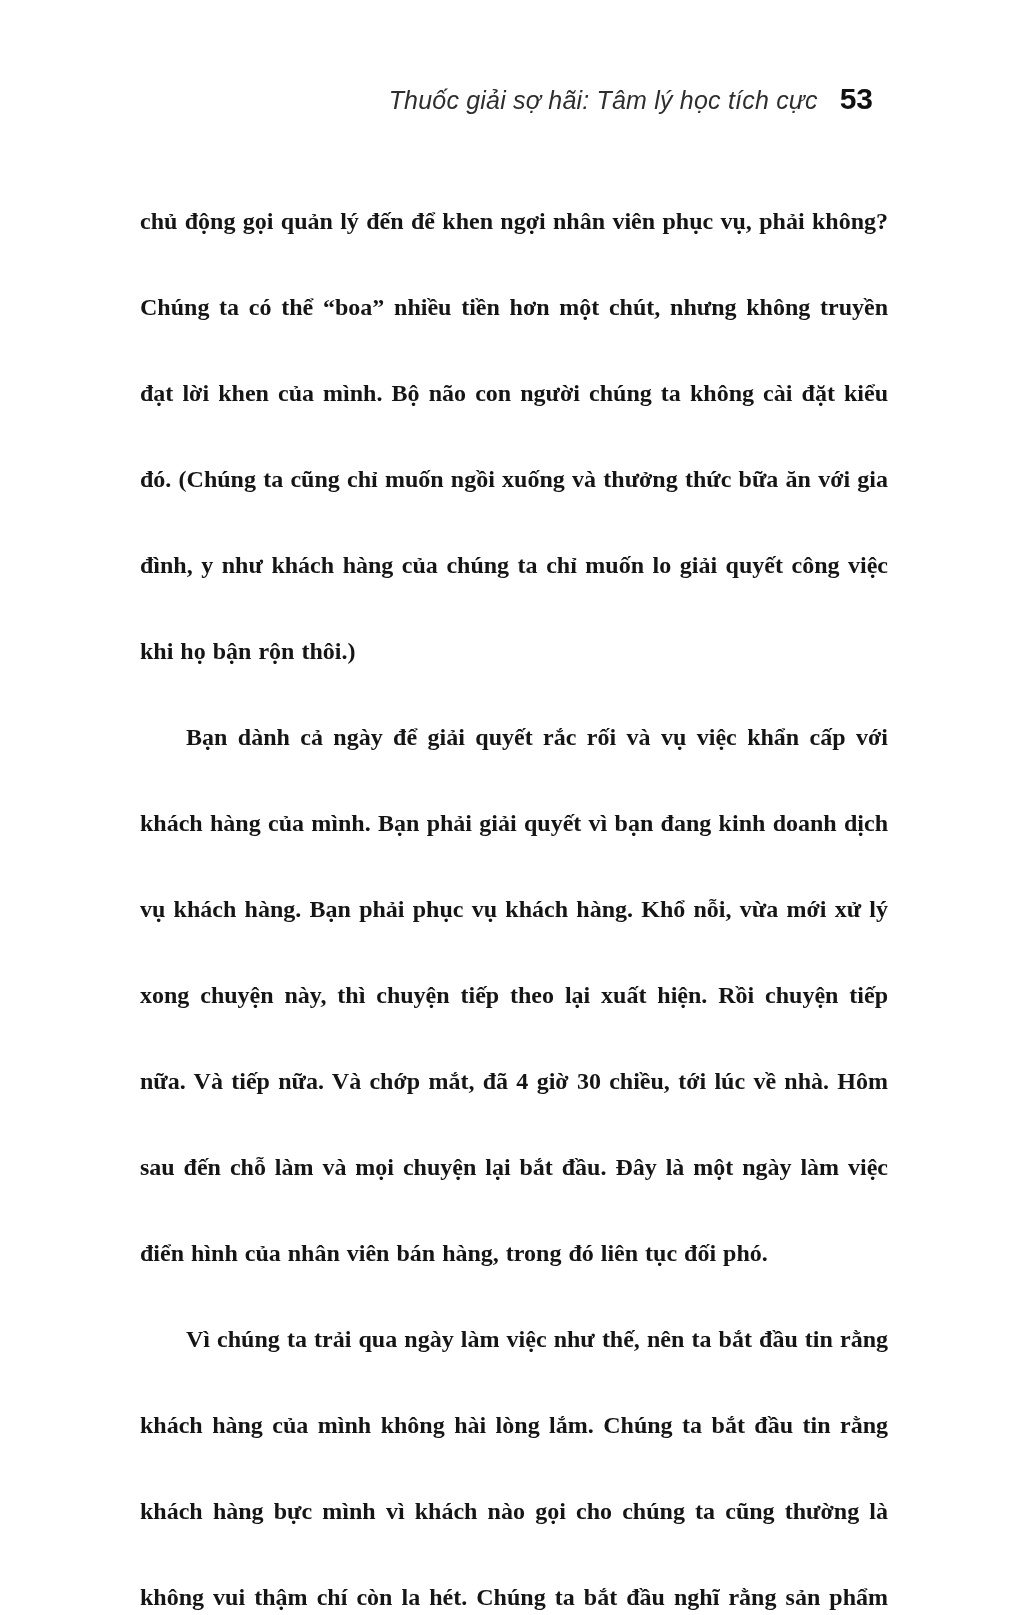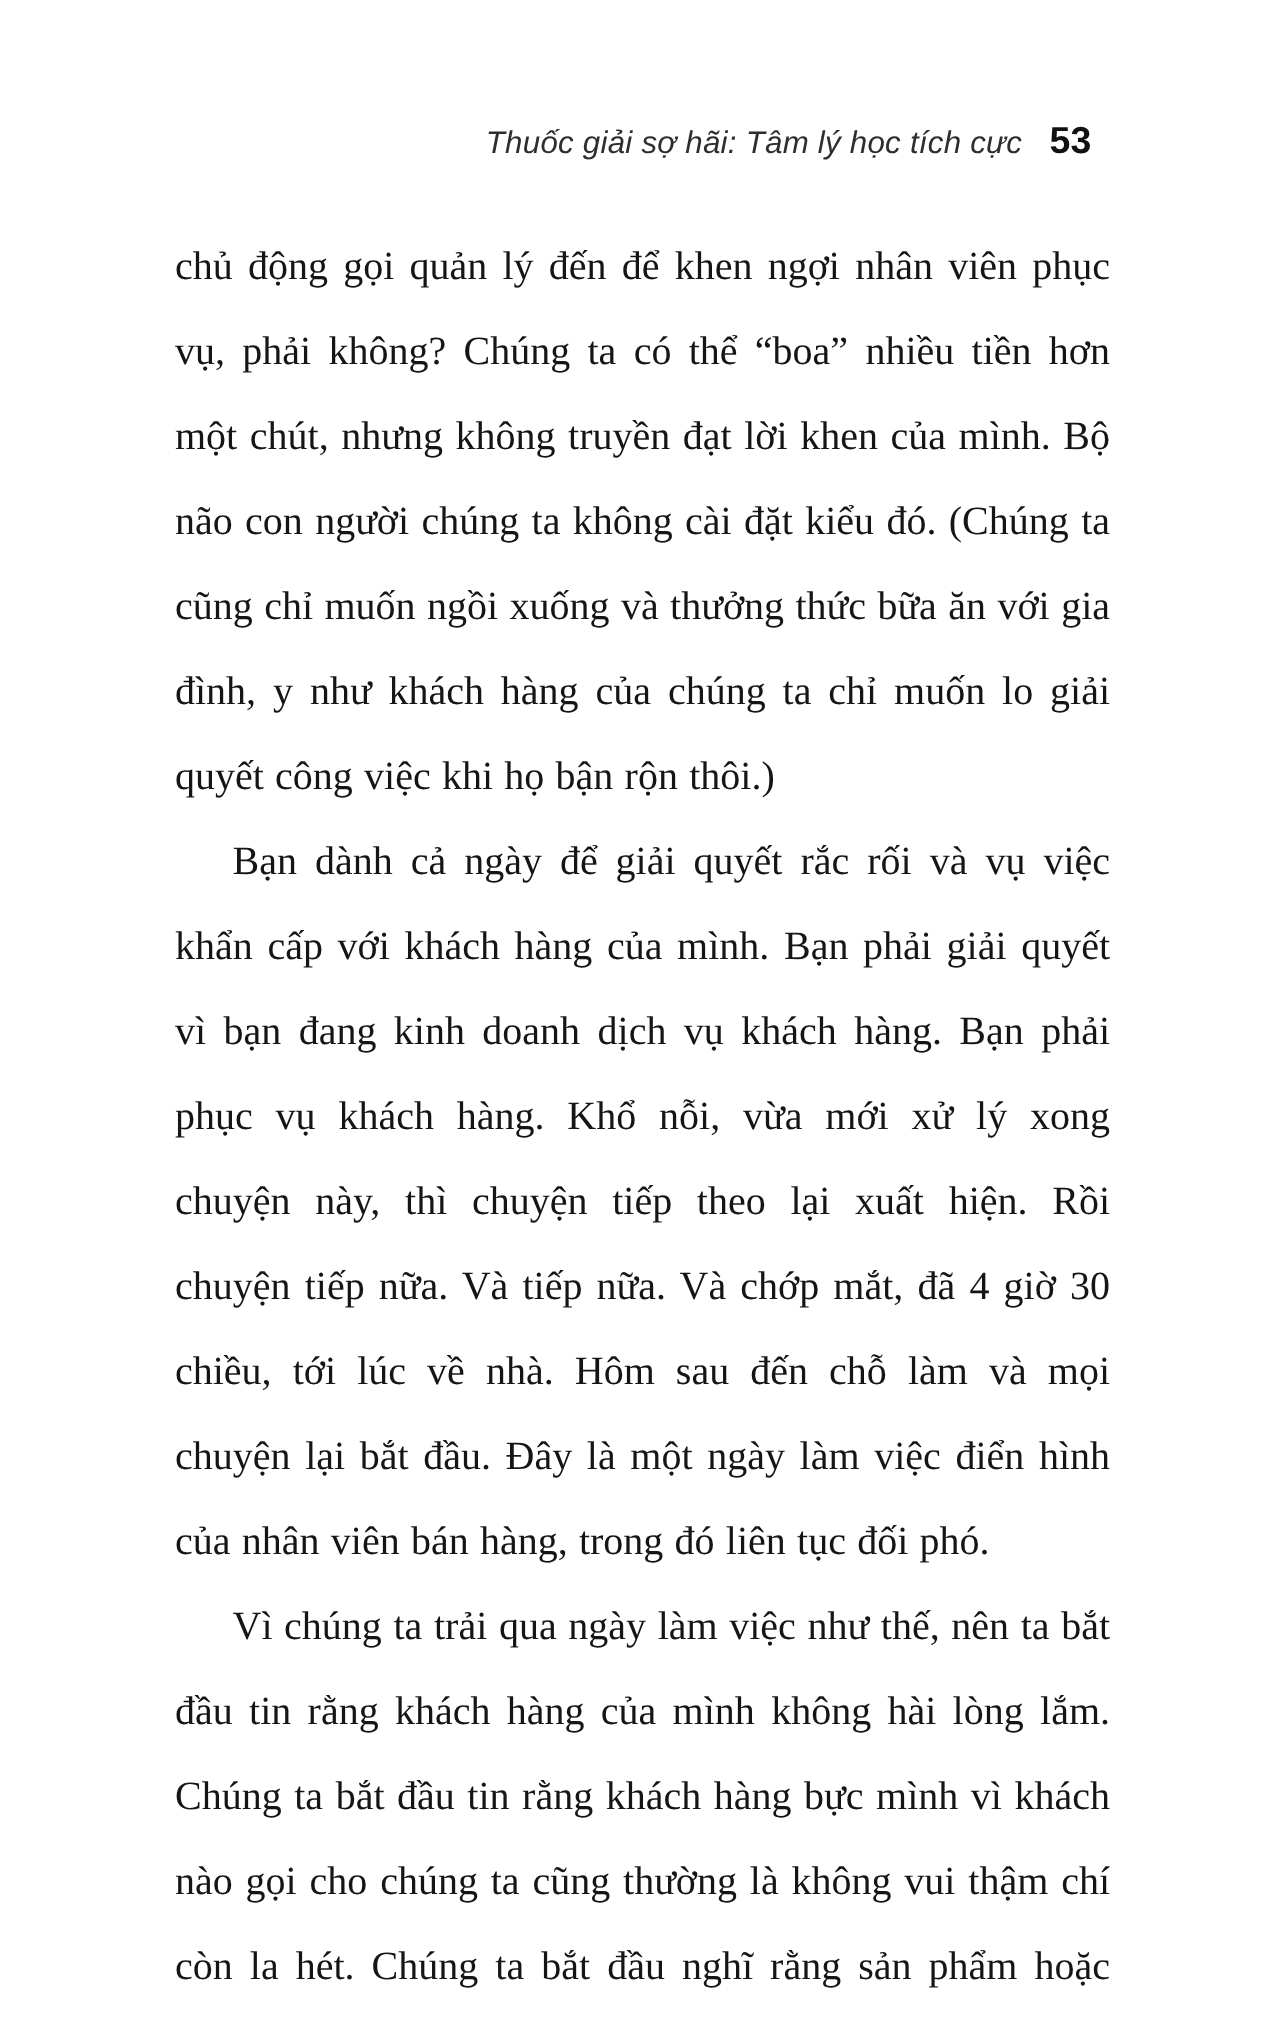--- a/index.html
+++ b/index.html
@@ -10,21 +10,21 @@
   .page {
     position: relative;
     width: 1024px;
     height: 1615px;
     background: #ffffff;
     overflow: hidden;
     font-family: "Liberation Serif", serif;
   }
   .running-header {
     position: absolute;
-    top: 96px;
+    top: 82px;
     left: 140px;
     width: 733px;
     text-align: right;
     white-space: nowrap;
     color: #2e2e2e;
   }
   .running-title {
     font-family: "Liberation Sans", sans-serif;
     font-style: italic;
     font-size: 25px;
@@ -42,25 +42,26 @@
   .body-text {
     position: absolute;
     top: 178px;
     left: 140px;
     width: 748px;
     color: #151515;
   }
   .body-text p {
     margin: 0;
     padding: 0;
-    font-size: 32px;
-    line-height: 68px;
+    font-size: 24px;
+    line-height: 86px;
     text-align: justify;
     text-justify: inter-word;
     word-spacing: 1px;
+    font-weight: bold;
   }
   .body-text p.indent {
     text-indent: 46px;
   }
 </style>
 </head>
 <body>
 
 <div class="page">
 

